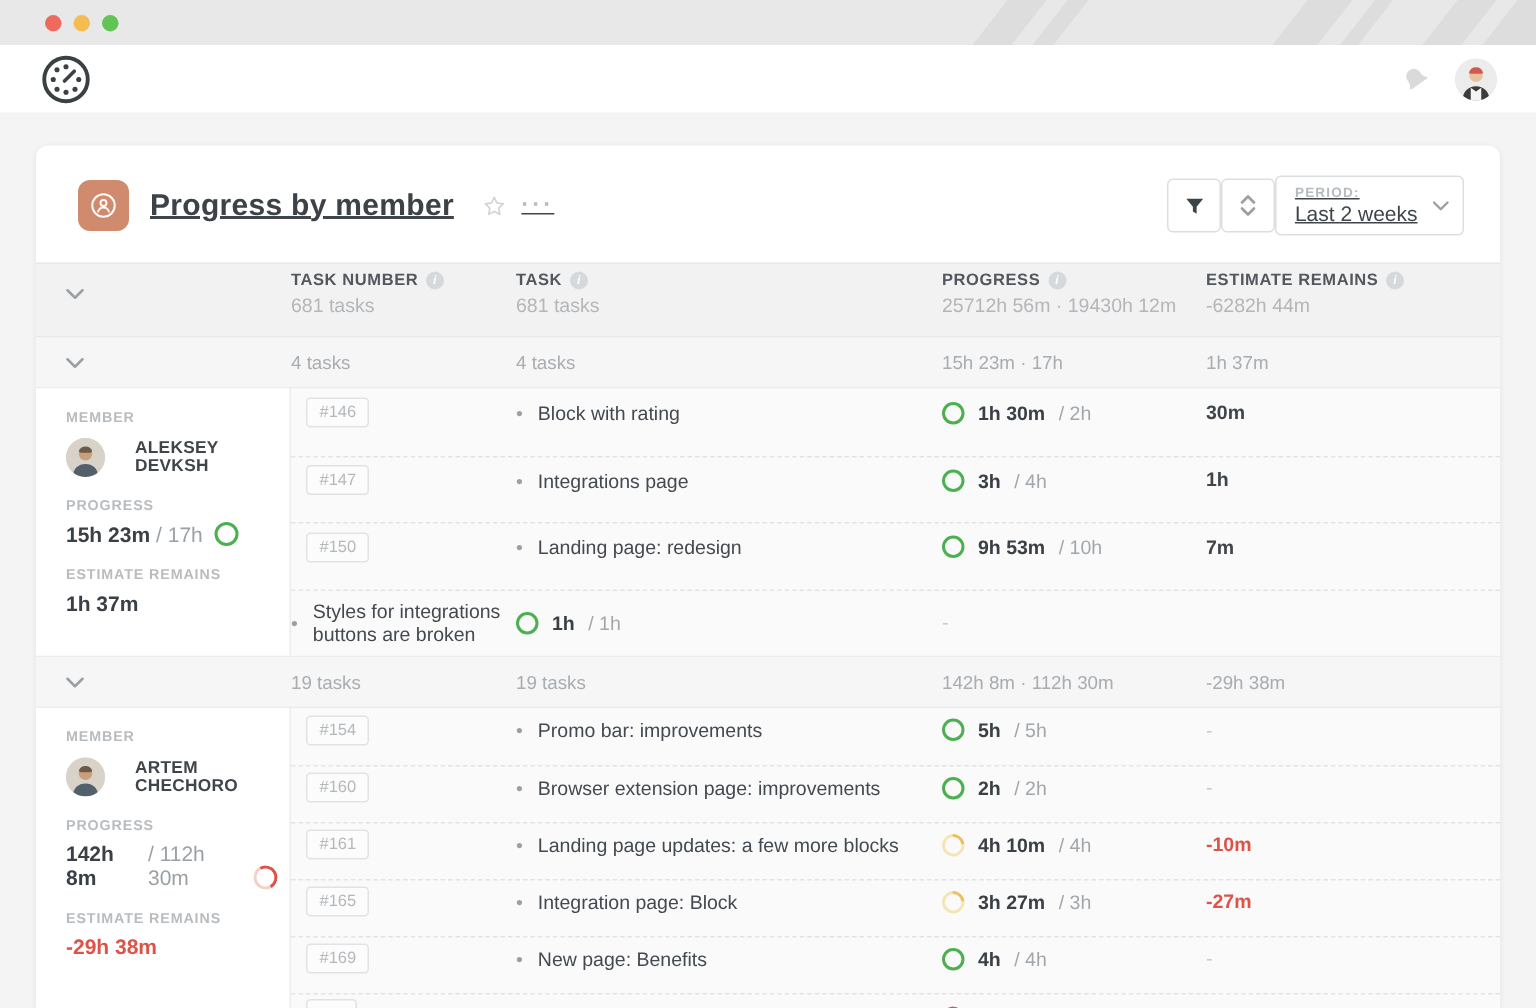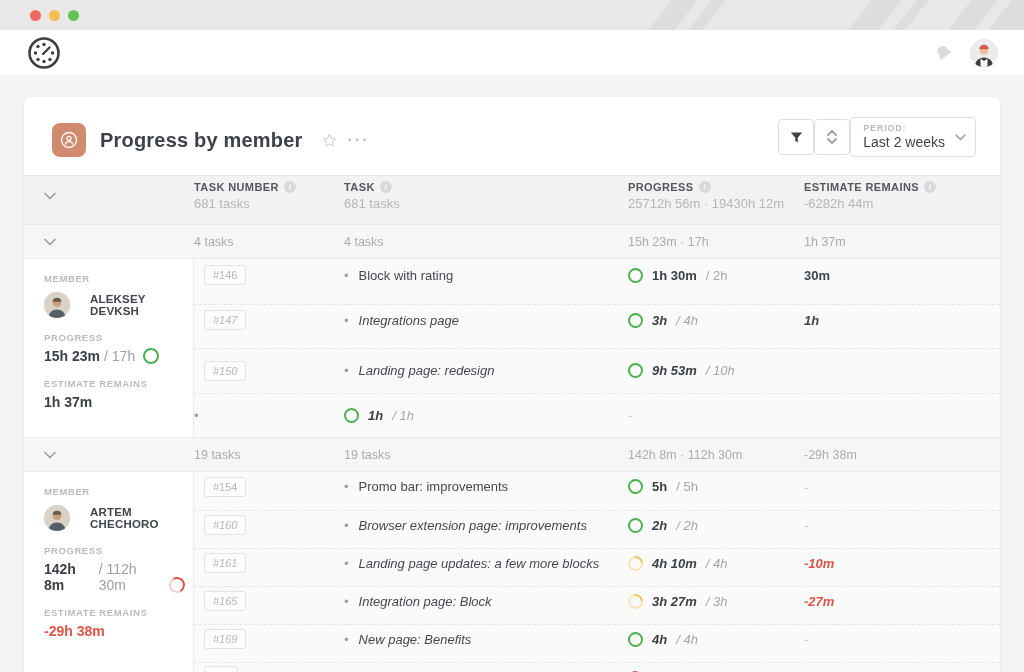--- a/index.html
+++ b/index.html
@@ -15,21 +15,21 @@
   
   .appbar { height:45px; background:#ffffff; display:flex; align-items:center; justify-content:space-between; padding:0 26px; }
   .appbar .right { display:flex; align-items:center; gap:16px; }
   .avatar-top { width:28px; height:28px; border-radius:50%; background:#ececec; overflow:hidden; }
 
   
   .page { padding:22px 24px 0 24px; height:597px; }
   .card { background:#fff; border-radius:8px 8px 0 0; box-shadow:0 1px 4px rgba(0,0,0,.07);
           height:100%; overflow:hidden; }
 
-  .card-head { display:flex; align-items:flex-end; justify-content:space-between; padding:20px 24px 18px 28px; }
+  .card-head { display:flex; align-items:center; justify-content:space-between; padding:20px 24px 18px 28px;text-decoration:underline; }
   .card-head .left { display:flex; align-items:center; gap:14px; }
   .report-icon { width:34px; height:34px; border-radius:8px; background:#d08a6d; display:flex; align-items:center; justify-content:center; }
   .title { font-size:20px; font-weight:700; color:#3c4247; letter-spacing:.2px; }
   .head-extra { display:flex; align-items:center; gap:10px; margin-left:4px; }
   .more-dots { color:#b9bdc0; font-size:16px; letter-spacing:2px; font-weight:700; cursor:pointer; }
   .card-head .right { display:flex; align-items:center; }
   .tool-btn { width:36px; height:36px; border:1px solid #dcdfe1; border-radius:4px; background:#fff;
               display:flex; align-items:center; justify-content:center; cursor:pointer; }
   .period { border:1px solid #dcdfe1; border-radius:4px; background:#fff; padding:5px 30px 6px 12px;
             position:relative; cursor:pointer; min-width:108px; }
@@ -60,21 +60,21 @@
   .mval { display:flex; align-items:flex-end; gap:4px; margin:5px 0 14px 0; font-size:14px; }
   .mval .done { font-weight:700; color:#3a4045; }
   .mval .total { color:#9aa0a4; }
   .mest { margin-top:5px; font-size:14px; font-weight:700; color:#3a4045; }
   .mest.neg { color:#dd5347; }
 
   .rows { flex:1; background:#fafafa; display:flex; flex-direction:column; }
   .trow { display:grid; grid-template-columns:150px 284px 176px 1fr; align-items:center; }
   .g0 .trow { height:44.5px; }
   .g1 .trow { height:38px; }
-  .trow + .trow { border-top:1px dashed #e3e3e5;font-style:italic; }
+  .trow + .trow { border-top:1px dashed #e3e3e5; }
   .chip { display:inline-block; border:1px solid #e2e2e4; background:#fcfcfc; border-radius:3px;
           font-size:11px; color:#b4b8bb; padding:3px 8px; margin-left:10px; min-width:34px; min-height:20px; text-align:center; }
   .task { display:flex; align-items:center; gap:10px; font-size:13px; color:#434950; padding-right:8px; }
   .bullet { color:#9aa0a4; font-size:13px; }
   .prog { display:flex; align-items:center; gap:9px; font-size:13px; }
   .prog .done { font-weight:700; color:#3a4045; }
   .prog .total { color:#a2a7ab; }
   .est { font-size:13px; font-weight:700; color:#3f454b; }
   .est.neg { color:#dd5347; }
   .est.dash { color:#c7cbce; font-weight:400; }
@@ -289,26 +289,28 @@
     <div><span class="chip">#150</span></div>
     <div class="task">
       <span class="bullet">•</span>
       <span>Landing page: redesign</span>
     </div>
     <div class="prog">
       <span class="ring green"></span>
       <span class="done">9h 53m</span>
       <span class="total">/ 10h</span>
     </div>
-    <div></div>
-  </div>
-
-  <div class="trow">
-    <div class="task">
-      <span class="bullet">•</span>
+    <div><span class="est">7m</span></div>
+    <div></div>
+  </div>
+
+  <div class="trow">
+    <div class="task">
+      <span class="bullet">•</span>
+      <span>Styles for integrations buttons are broken</span>
     </div>
     <div class="prog">
       <span class="ring green"></span>
       <span class="done">1h</span>
       <span class="total">/ 1h</span>
     </div>
     <div><span class="est dash">-</span></div>
     <div></div>
   </div>
 </div>

